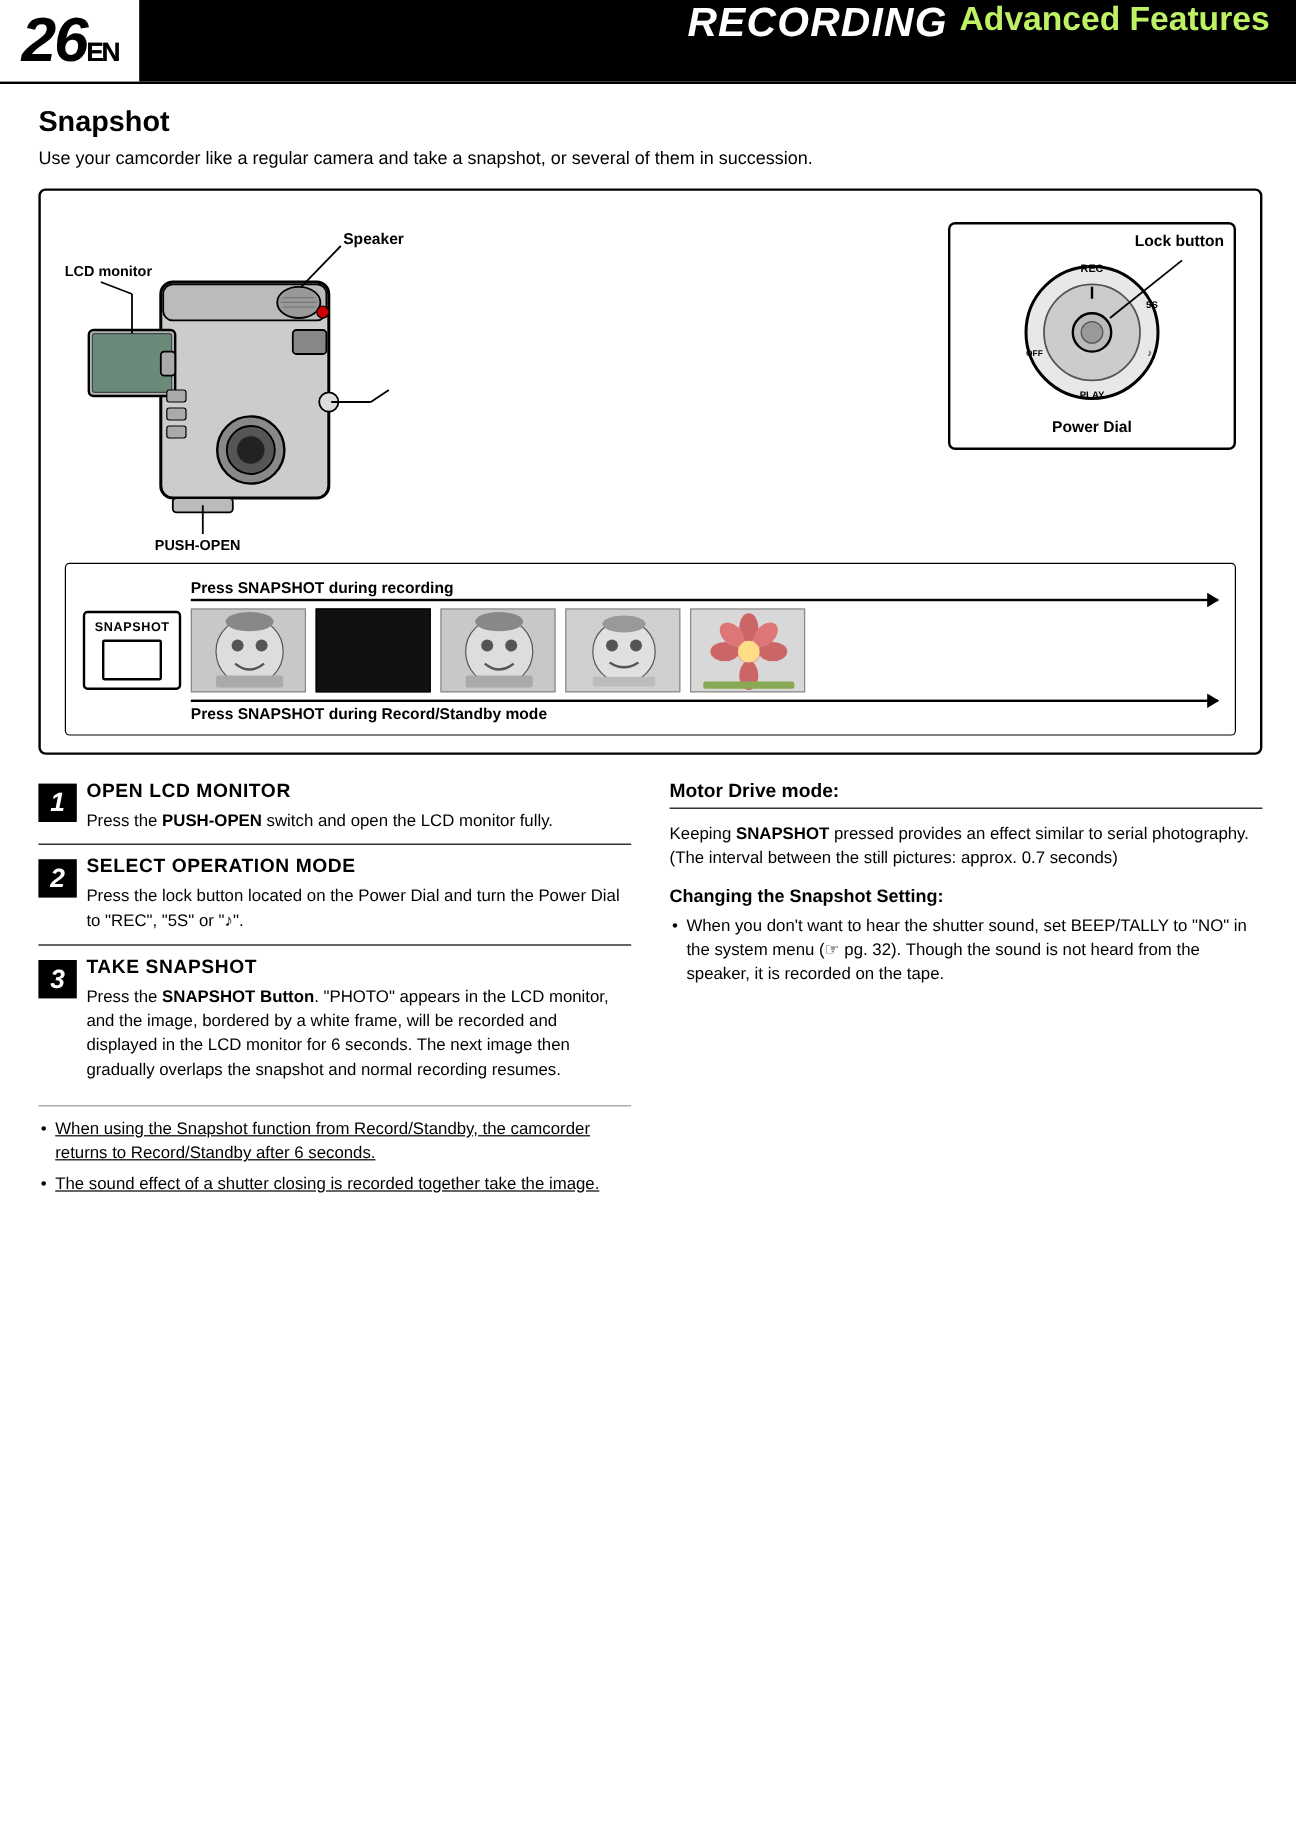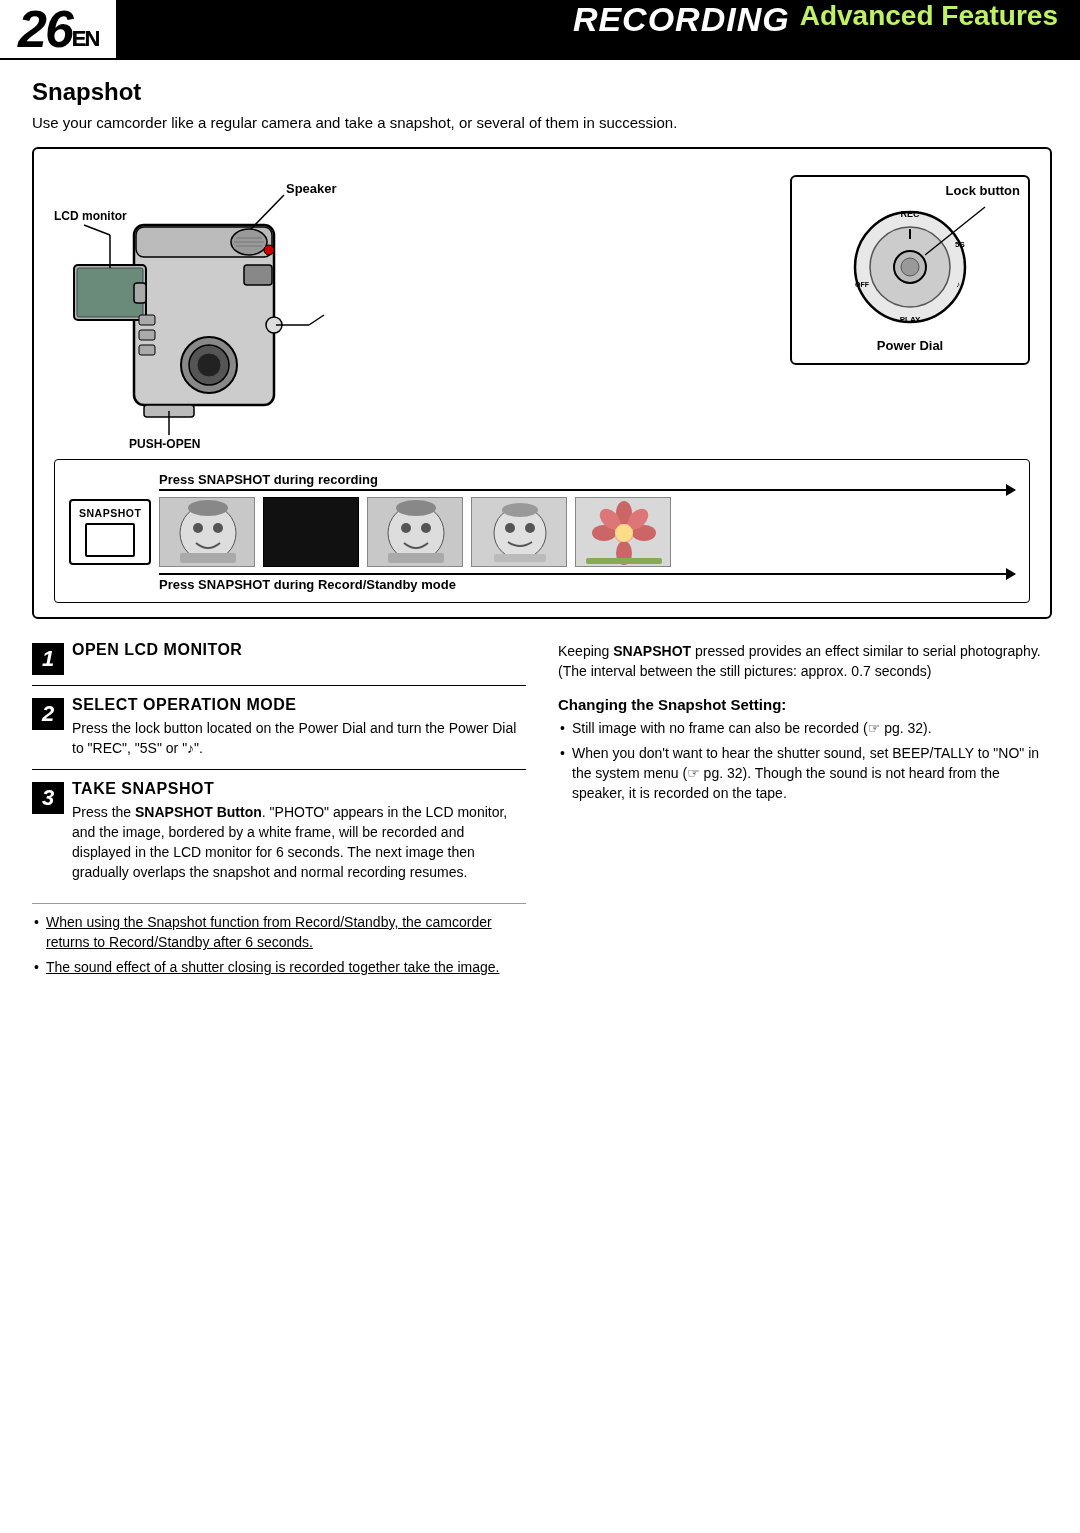--- a/index.html
+++ b/index.html
@@ -9,21 +9,21 @@
       background: #ffffff;
       font-family: Arial, Helvetica, sans-serif;
       font-size: 15px;
       color: #000;
     }
 
     
     .header {
       display: flex;
       align-items: stretch;
-      height: 60px;
+      height: 70px;
       background: #fff;
       border-bottom: 2px solid #000;
     }
     .header-page-num {
       display: flex;
       align-items: center;
       padding: 0 18px;
       font-size: 52px;
       font-weight: 900;
       font-style: italic;
@@ -378,20 +378,21 @@
   </div>
 
   <div class="steps-section">
 
     <div class="steps-left">
 
       <div class="step">
         <div class="step-num-box">1</div>
         <div class="step-content">
           <div class="step-title">OPEN LCD MONITOR</div>
+          <div class="step-text">Press the <b>PUSH-OPEN</b> switch and open the LCD monitor fully.</div>
         </div>
       </div>
 
       <div class="step">
         <div class="step-num-box">2</div>
         <div class="step-content">
           <div class="step-title">SELECT OPERATION MODE</div>
           <div class="step-text">Press the lock button located on the Power Dial and turn the Power Dial to "REC", "5S" or "♪".</div>
         </div>
       </div>
@@ -406,24 +407,24 @@
 
       <div class="bullet-list">
         <div class="bullet-item">When using the Snapshot function from Record/Standby, the camcorder returns to Record/Standby after 6 seconds.</div>
         <div class="bullet-item">The sound effect of a shutter closing is recorded together take the image.</div>
       </div>
     </div>
 
     <div class="steps-right">
 
       <div style="margin-bottom:14px;">
+        <div class="right-section-title">Motor Drive mode:</div>
         <div class="right-text">Keeping <b>SNAPSHOT</b> pressed provides an effect similar to serial photography. (The interval between the still pictures: approx. 0.7 seconds)</div>
       </div>
 
       <div>
         <div class="right-sub-title">Changing the Snapshot Setting:</div>
-        <div class="right-bullet">Still image with no frame can also be recorded (☞ pg. 32).</div>
         <div class="right-bullet">When you don't want to hear the shutter sound, set BEEP/TALLY to "NO" in the system menu (☞ pg. 32). Though the sound is not heard from the speaker, it is recorded on the tape.</div>
       </div>
     </div>
 
   </div>
 </div>
 
 </body></html>

